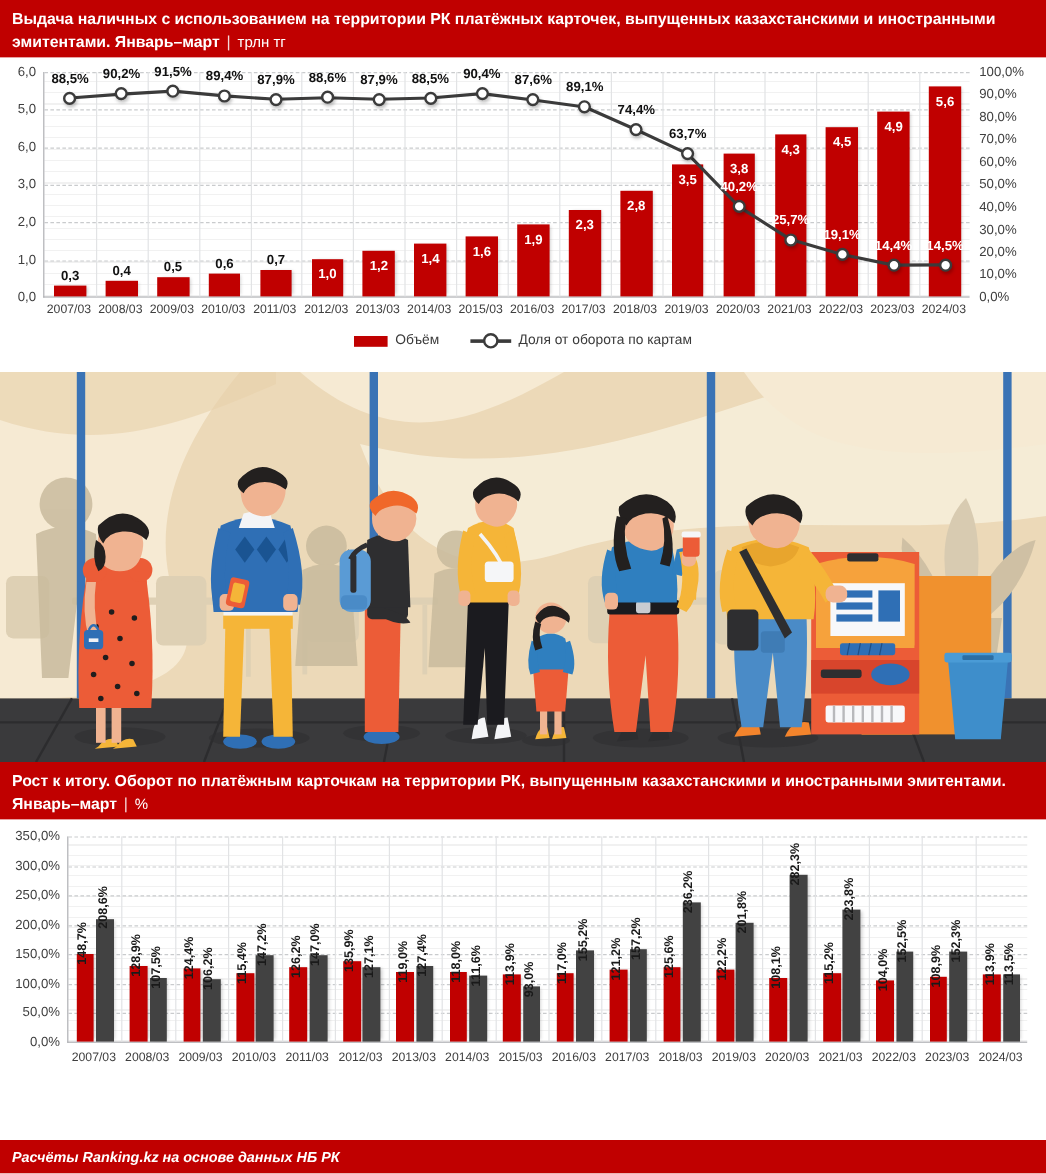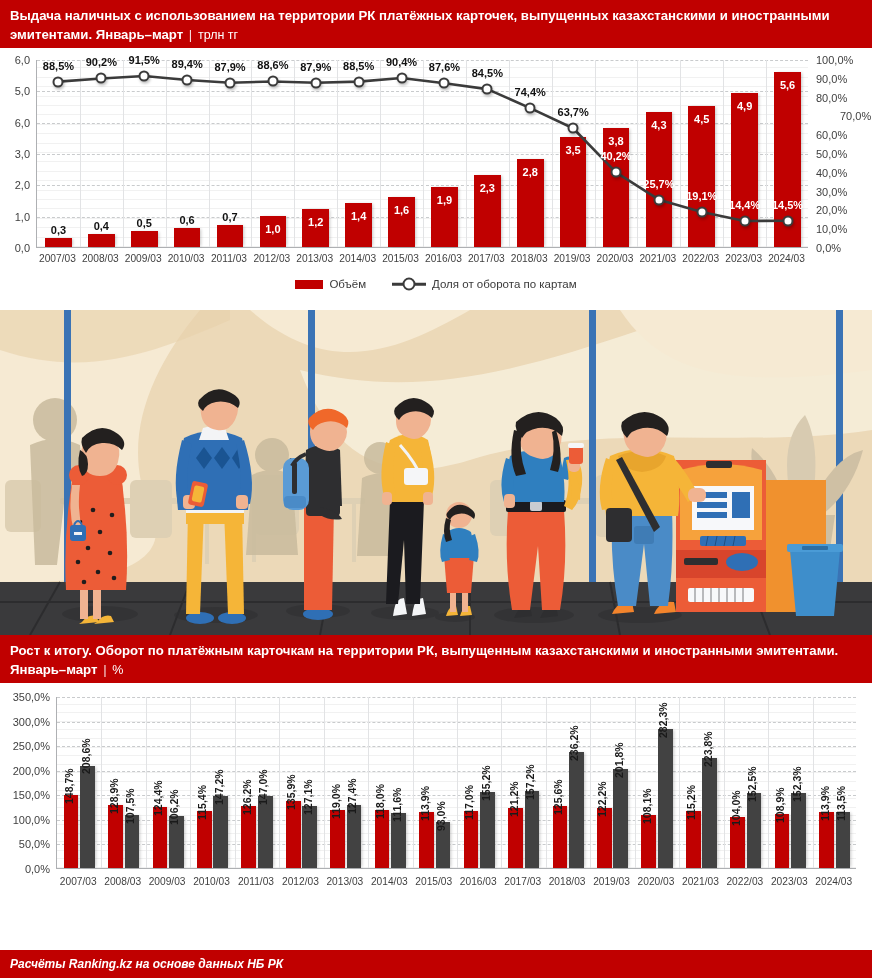--- a/index.html
+++ b/index.html
@@ -203,21 +203,21 @@
         <div class="line-lab" style="left:235.88888888888886px; top:-0.5679999999999836px;">88,6%</div>
         <div class="pt" style="left:278.77777777777777px; top:22.74799999999999px;"></div>
         <div class="line-lab" style="left:278.77777777777777px; top:0.7479999999999905px;">87,9%</div>
         <div class="pt" style="left:321.66666666666663px; top:21.620000000000005px;"></div>
         <div class="line-lab" style="left:321.66666666666663px; top:-0.37999999999999545px;">88,5%</div>
         <div class="pt" style="left:364.55555555555554px; top:18.048000000000002px;"></div>
         <div class="line-lab" style="left:364.55555555555554px; top:-3.951999999999998px;">90,4%</div>
         <div class="pt" style="left:407.44444444444446px; top:23.312000000000012px;"></div>
         <div class="line-lab" style="left:407.44444444444446px; top:1.3120000000000118px;">87,6%</div>
         <div class="pt" style="left:450.3333333333333px; top:29.140000000000015px;"></div>
-        <div class="line-lab" style="left:450.3333333333333px; top:7.140000000000015px;">84,5%</div>
+        <div class="line-lab" style="left:450.3333333333333px; top:7.140000000000015px;">89,1%</div>
         <div class="pt" style="left:493.2222222222222px; top:48.127999999999986px;"></div>
         <div class="line-lab" style="left:493.2222222222222px; top:26.127999999999986px;">74,4%</div>
         <div class="pt" style="left:536.1111111111111px; top:68.244px;"></div>
         <div class="line-lab" style="left:536.1111111111111px; top:46.244px;">63,7%</div>
         <div class="pt" style="left:579px; top:112.42399999999999px;"></div>
         <div class="line-lab onred" style="left:579px; top:90.42399999999999px;">40,2%</div>
         <div class="pt" style="left:621.8888888888888px; top:139.684px;"></div>
         <div class="line-lab onred" style="left:621.8888888888888px; top:117.684px;">25,7%</div>
         <div class="pt" style="left:664.7777777777777px; top:152.09199999999998px;"></div>
         <div class="line-lab onred" style="left:664.7777777777777px; top:130.09199999999998px;">19,1%</div>
@@ -263,21 +263,21 @@
       <div class="ytick" style="top:74.66666666666667px; right:842px;">6,0</div>
       <div class="ytick" style="top:43.333333333333314px; right:842px;">5,0</div>
       <div class="ytick" style="top:12px; right:842px;">6,0</div>
       <div class="ytick-r" style="top:200px; left:816px;">0,0%</div>
       <div class="ytick-r" style="top:181.2px; left:816px;">10,0%</div>
       <div class="ytick-r" style="top:162.4px; left:816px;">20,0%</div>
       <div class="ytick-r" style="top:143.6px; left:816px;">30,0%</div>
       <div class="ytick-r" style="top:124.8px; left:816px;">40,0%</div>
       <div class="ytick-r" style="top:106px; left:816px;">50,0%</div>
       <div class="ytick-r" style="top:87.2px; left:816px;">60,0%</div>
-      <div class="ytick-r" style="top:68.4px; left:816px;margin-left:24px;">70,0%</div>
+      <div class="ytick-r" style="top:68.4px; left:816px;">70,0%</div>
       <div class="ytick-r" style="top:49.599999999999994px; left:816px;">80,0%</div>
       <div class="ytick-r" style="top:30.799999999999983px; left:816px;">90,0%</div>
       <div class="ytick-r" style="top:12px; left:816px;">100,0%</div>
     </div>
 
   <div class="illo">
     <svg width="872" height="325" viewBox="0 0 872 325" xmlns="http://www.w3.org/2000/svg">
       <defs>
         <clipPath id="sceneClip">
             <rect x="0" y="0" width="872" height="325"></rect>

